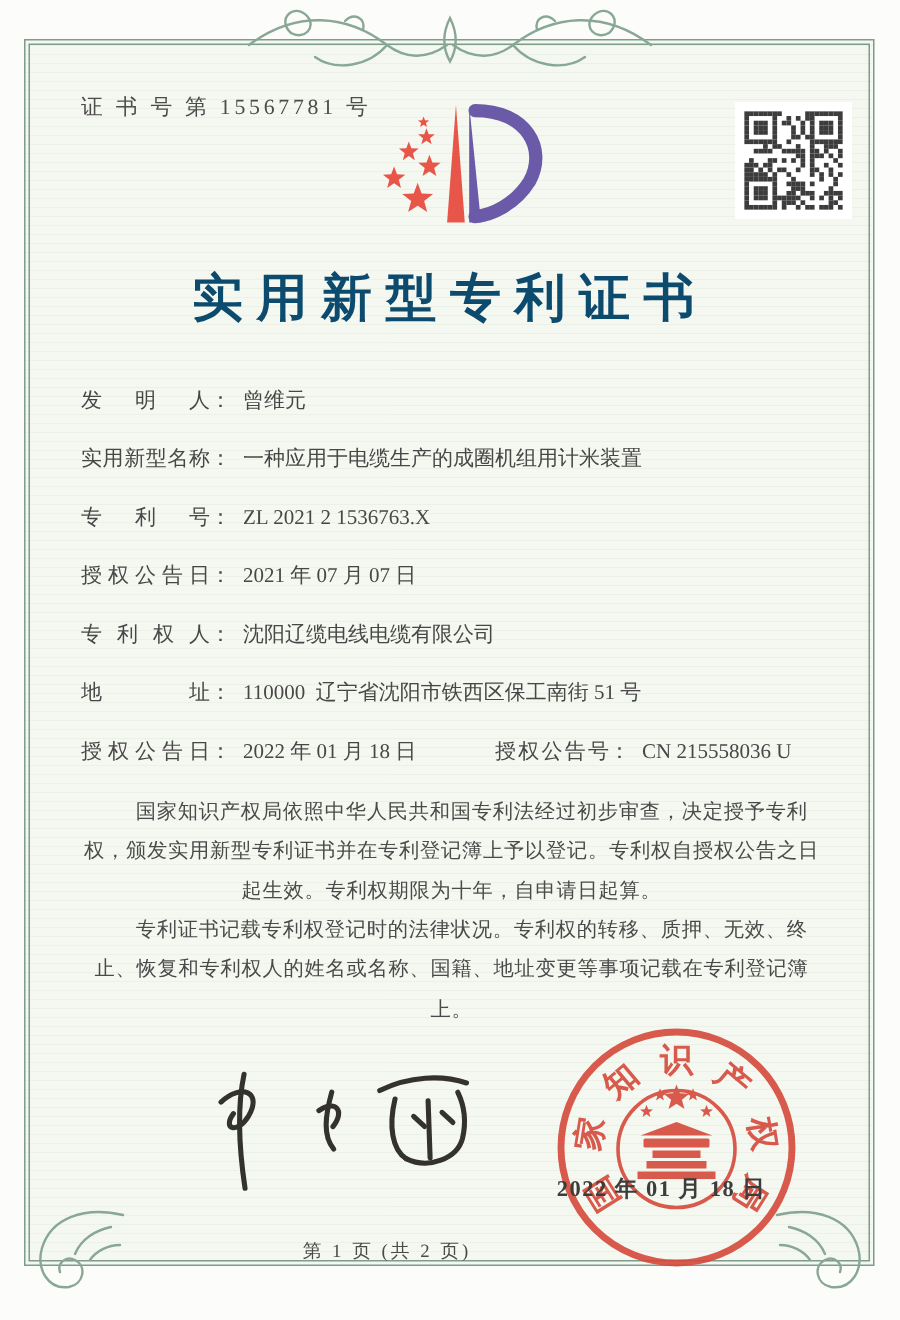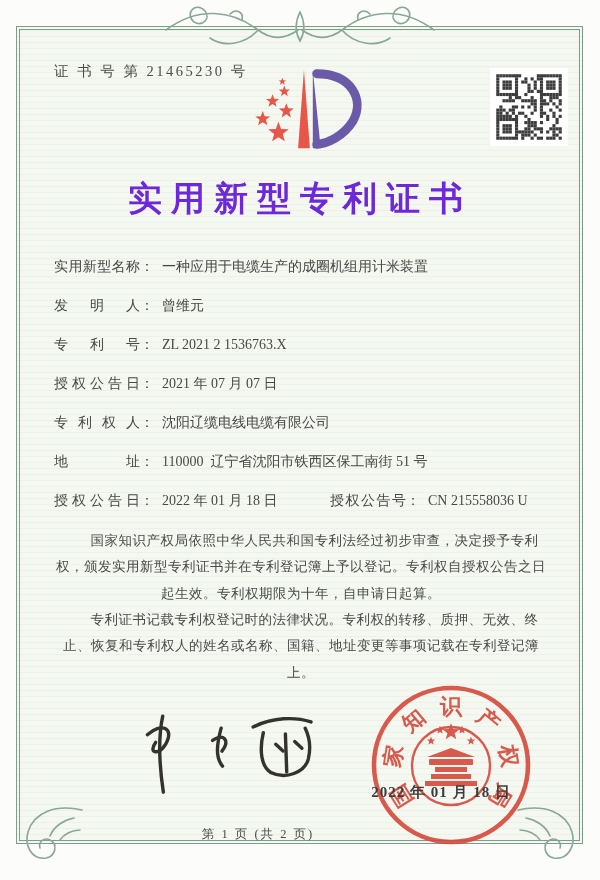--- a/index.html
+++ b/index.html
@@ -14,21 +14,21 @@
     z-index:0;}
   .ornament{position:absolute;z-index:1;color:#88a795;}
   .orn-top{left:160px;top:0px;}
   .orn-bl{left:18px;top:800px;}
   .orn-br{left:512px;top:800px;}
   .content{position:absolute;z-index:2;}
   .cert-no{left:54px;top:62px;font-size:14.5px;letter-spacing:2.5px;color:#4c4c4c;}
   .logo{left:232px;top:58px;width:140px;height:108px;}
   .qr{left:490px;top:68px;width:78px;height:78px;background:#fff;}
   .title{left:0;top:176px;width:600px;text-align:center;font-size:34px;font-weight:bold;
-    letter-spacing:9px;color:#6d28d9;}
+    letter-spacing:9px;color:#0c4a6e;}
   .fields{left:54px;top:258px;width:500px;font-size:14px;color:#474747;}
   .frow{margin-bottom:21px;white-space:nowrap;}
   .flabel{display:inline-block;width:86px;text-align:justify;text-align-last:justify;vertical-align:top;}
   .flabel5{display:inline-block;width:76px;text-align:justify;text-align-last:justify;vertical-align:top;}
   .fcolon{display:inline-block;margin-right:8px;}
   .fvalue{white-space:pre-wrap;}
   .gval1{display:inline-block;width:168px;}
   .paras{left:54px;top:528px;width:494px;font-size:13.5px;line-height:1.95;color:#4a4a4a;text-align:center;}
   .paras p{margin:0;text-indent:2em;letter-spacing:0.5px;}
   .signer{left:54px;top:732px;font-size:15.5px;color:#3d3d3d;line-height:1.9;letter-spacing:2px;}
@@ -70,21 +70,21 @@
     </g>
   </svg>
   <svg class="ornament orn-br" width="70" height="68" viewBox="0 0 70 68">
     <g fill="none" stroke="currentColor" stroke-width="1.6" stroke-linecap="round">
       <path d="M6,10 C32,4 54,12 60,32 C64,46 56,60 42,58 C32,56 30,44 38,40 C44,37 50,42 48,48"></path>
       <path d="M14,18 c10,2 20,8 24,18"></path>
       <path d="M8,30 c8,0 16,4 20,10"></path>
     </g>
   </svg>
 
-  <div class="content cert-no" style="position:absolute">证 书 号 第 21465230 号</div>
+  <div class="content cert-no" style="position:absolute">证 书 号 第 15567781 号</div>
 
   <svg class="content logo" style="position:absolute" viewBox="0 0 140 110">
     <g id="logo-stars" fill="#e8564a">
         <polygon points="50.0,20.0 51.0,22.6 53.8,22.8 51.6,24.5 52.4,27.2 50.0,25.7 47.6,27.2 48.4,24.5 46.2,22.8 49.0,22.6"></polygon>
         <polygon points="52.0,28.0 53.5,32.0 57.7,32.1 54.4,34.8 55.5,38.9 52.0,36.5 48.5,38.9 49.6,34.8 46.3,32.1 50.5,32.0"></polygon>
         <polygon points="40.0,37.0 41.7,41.6 46.7,41.8 42.8,44.9 44.1,49.7 40.0,46.9 35.9,49.7 37.2,44.9 33.3,41.8 38.3,41.6"></polygon>
         <polygon points="54.0,46.0 56.0,51.3 61.6,51.5 57.2,55.0 58.7,60.5 54.0,57.4 49.3,60.5 50.8,55.0 46.4,51.5 52.0,51.3"></polygon>
         <polygon points="30.0,54.0 32.0,59.3 37.6,59.5 33.2,63.0 34.7,68.5 30.0,65.4 25.3,68.5 26.8,63.0 22.4,59.5 28.0,59.3"></polygon>
         <polygon points="46.0,65.0 48.7,72.3 56.5,72.6 50.4,77.4 52.5,84.9 46.0,80.6 39.5,84.9 41.6,77.4 35.5,72.6 43.3,72.3"></polygon>
       </g>
@@ -319,24 +319,24 @@
       <rect x="18" y="22" width="1" height="1" fill="#3c3c3c"></rect>
       <rect x="19" y="22" width="1" height="1" fill="#3c3c3c"></rect>
       <rect x="20" y="22" width="1" height="1" fill="#3c3c3c"></rect>
       <rect x="22" y="22" width="1" height="1" fill="#3c3c3c"></rect>
     </svg>
 
   <div class="content title" style="position:absolute">实用新型专利证书</div>
 
   <div class="content fields" style="position:absolute">
     <div class="frow">
+      <span class="flabel">发明人</span><span class="fcolon">：</span><span class="fvalue">曾维元</span>
+    </div>
+    <div class="frow">
       <span class="flabel">实用新型名称</span><span class="fcolon">：</span><span class="fvalue">一种应用于电缆生产的成圈机组用计米装置</span>
-    </div>
-    <div class="frow">
-      <span class="flabel">发明人</span><span class="fcolon">：</span><span class="fvalue">曾维元</span>
     </div>
     <div class="frow">
       <span class="flabel">专利号</span><span class="fcolon">：</span><span class="fvalue">ZL 2021 2 1536763.X</span>
     </div>
     <div class="frow">
       <span class="flabel">授权公告日</span><span class="fcolon">：</span><span class="fvalue">2021 年 07 月 07 日</span>
     </div>
     <div class="frow">
       <span class="flabel">专利权人</span><span class="fcolon">：</span><span class="fvalue">沈阳辽缆电线电缆有限公司</span>
     </div>

